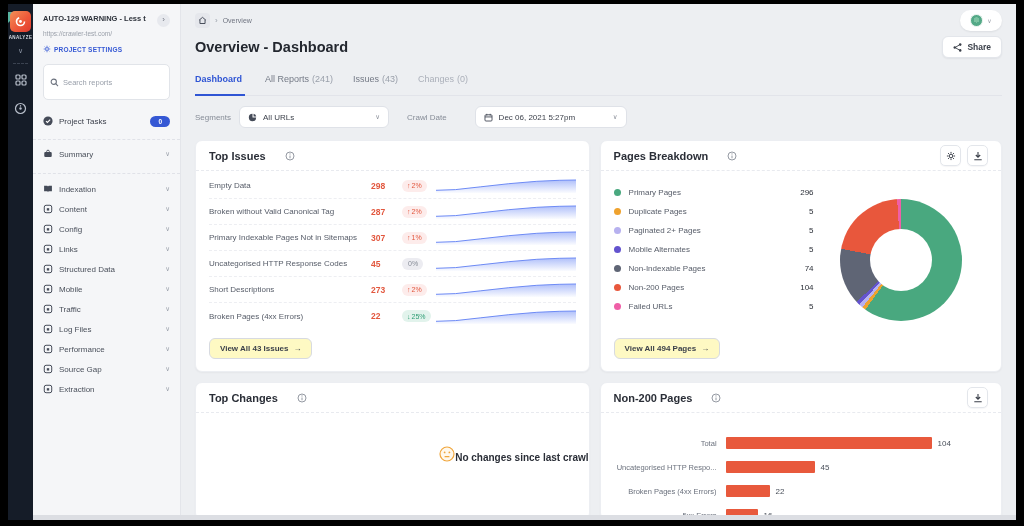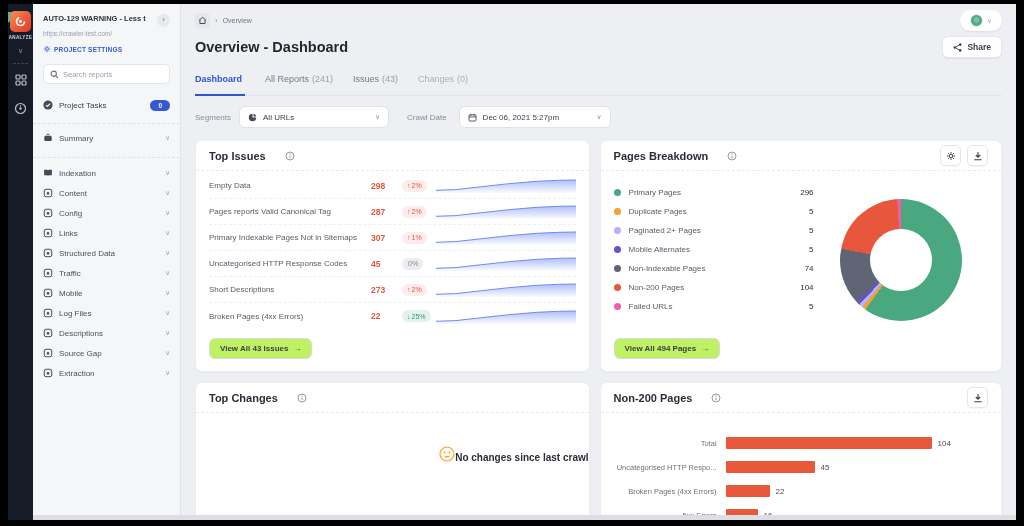--- a/index.html
+++ b/index.html
@@ -17,21 +17,21 @@
   .rail-divider { width:15px; border-top:1px dashed #3a4250; margin:9px 0 10px; }
   .rail-icon { margin-bottom:16px; display:flex; }
 
   
   .sidebar { width:148px; background:#f5f6f8; border-right:1px solid #e3e5ea; flex-shrink:0; padding:10px 10px 0; overflow:hidden; z-index:2; }
   .proj-head { display:flex; align-items:flex-start; }
   .proj-name { font-size:7.5px; font-weight:bold; color:#2c313a; white-space:nowrap; overflow:hidden; flex:1; }
   .proj-expand { width:13px; height:13px; border-radius:50%; background:#e7e9ee; color:#6f7480; font-size:8px; line-height:12px; text-align:center; flex-shrink:0; margin-left:3px; }
   .proj-url { font-size:6.5px; color:#9aa0aa; margin-top:3px; }
   .proj-settings { display:flex; align-items:center; gap:3px; margin-top:8px; color:#3558d4; font-size:6.5px; font-weight:bold; letter-spacing:.2px; }
-  .search-box { margin-top:11px; height:20px; background:#fff; border:1px solid #e1e4e9; border-radius:5px; display:flex; align-items:center; padding:0 6px; gap:4px; }
+  .search-box { margin-top:11px; height:36px; background:#fff; border:1px solid #e1e4e9; border-radius:5px; display:flex; align-items:center; padding:0 6px; gap:4px; }
   .search-box input { border:none; outline:none; width:100%; font-size:7.5px; color:#3a3f49; font-family:inherit; background:transparent; }
   .search-box input::placeholder { color:#9aa0ab; }
   .tasks-row { display:flex; align-items:center; gap:6px; margin-top:12px; height:18px; }
   .tasks-label { font-size:8px; color:#3a3f4a; flex:1; }
   .tasks-badge { background:#3558d4; color:#fff; font-size:6.5px; font-weight:bold; border-radius:8px; padding:2px 8px; }
   .side-divider { border-top:1px dashed #e0e2e8; margin:9px -10px 0; }
   .nav-item { display:flex; align-items:center; gap:6px; height:20px; }
   .nav-item.summary { margin-top:4px; }
   .nav-label { font-size:8px; color:#4a505b; flex:1; white-space:nowrap; }
   .nav-chev { color:#9aa0aa; font-size:6.5px; }
@@ -52,21 +52,21 @@
   .tabs-row { display:flex; gap:20px; margin-top:14px; border-bottom:1px solid #e2e4ea; height:22px; }
   .tab { font-size:9px; color:#747a86; display:flex; gap:3px; align-items:flex-start; padding-bottom:20px; border-bottom:2px solid transparent; margin-bottom:-1px; }
   .tab .tab-count { color:#9aa0ab; }
   .tab.active { color:#2f55d4; font-weight:bold; border-bottom-color:#2f55d4; }
   .tab.muted, .tab.muted .tab-count { color:#abb0ba; }
   .filters-row { display:flex; align-items:center; gap:8px; margin-top:10px; height:22px; }
   .filter-label { font-size:8px; color:#868c97; }
   .select { height:22px; background:#fff; border:1px solid #dfe2e8; border-radius:6px; display:flex; align-items:center; gap:6px; padding:0 8px; font-size:8px; color:#3a3f49; }
   .select .sel-chev { margin-left:auto; color:#8a8f99; font-size:6.5px; }
   .select.segments { width:150px; }
-  .select.crawl { width:152px; margin-left:4px; }
+  .select.crawl { width:152px; margin-left:20px; }
   .crawl-label { margin-left:10px; }
 
   
   .cards { margin-top:12px; flex:1; display:grid; grid-template-columns:1fr 1.02fr; grid-template-rows:232px 1fr; gap:10px; min-height:0; }
   .card { background:#fff; border:1px solid #eceef2; border-radius:7px; box-shadow:0 1px 2px rgba(20,24,32,.04); display:flex; flex-direction:column; overflow:hidden; }
   .card-head { height:30px; padding:12px 13px; display:flex; align-items:center; gap:19px; border-bottom:1px dashed #e8eaef; flex-shrink:0; }
   .card-title { font-size:11px; font-weight:bold; color:#2a2e37; }
   .head-actions { margin-left:auto; display:flex; gap:6px; }
   .icon-btn { width:21px; height:21px; background:#fff; border:1px solid #e3e6eb; border-radius:5px; display:flex; align-items:center; justify-content:center; box-shadow:0 1px 1px rgba(16,24,40,.04); }
 
@@ -75,21 +75,21 @@
   .issue-row { display:flex; align-items:center; height:26px; border-bottom:1px dashed #edeef2; }
   .issue-row:last-child { border-bottom:none; }
   .issue-label { font-size:8px; color:#565c68; width:162px; white-space:nowrap; overflow:hidden; }
   .issue-count { font-size:8.5px; font-weight:bold; color:#e2573e; width:24px; text-align:left; }
   .badge { margin-left:7px; height:12px; border-radius:7px; padding:0 5px; font-size:7px; display:flex; align-items:center; gap:1px; }
   .badge.up { background:#fdeceb; color:#e2573e; }
   .badge.down { background:#e2f3ec; color:#2f9e74; }
   .badge.flat { background:#ececf1; color:#868c97; }
   .sparkline { margin-left:auto; width:140px; height:15px; }
   .card-foot { padding:8px 13px 12px; }
-  .view-all-btn { display:inline-flex; align-items:center; gap:5px; height:21px; padding:0 10px; background:#bef264; border:1px solid #d7dae1; border-radius:6px; font-size:8px; font-weight:bold; color:#3a3f49; }
+  .view-all-btn { display:inline-flex; align-items:center; gap:5px; height:21px; padding:0 10px; background:#fef9c3; border:1px solid #d7dae1; border-radius:6px; font-size:8px; font-weight:bold; color:#3a3f49; }
 
   
   .breakdown-body { flex:1; display:flex; padding:10px 13px 0;justify-content:flex-end; }
   .legend { width:200px; padding-top:2px; }
   .legend-row { display:flex; align-items:center; height:19px; }
   .dot { width:7px; height:7px; border-radius:50%; margin-right:8px; flex-shrink:0; }
   .legend-label { font-size:8px; color:#565c68; flex:1; white-space:nowrap; }
   .legend-value { font-size:8px; color:#2a2e37; }
   .donut-wrap { flex:1; display:flex; justify-content:center; padding-top:18px; }
   .donut { width:122px; height:122px; border-radius:50%; position:relative; }
@@ -250,51 +250,51 @@
         <span class="nav-label">Structured Data</span>
         <span class="nav-chev">∨</span>
       </div>
       <div class="nav-item">
         <span>
             <svg width="10" height="10" viewBox="0 0 11 11" fill="none" stroke="#454b58" stroke-width="1.1">
               <rect x="1.4" y="1.4" width="8.2" height="8.2" rx="2"></rect>
               <rect x="4.2" y="4.6" width="2.6" height="2.6" fill="#454b58" stroke="none"></rect>
             </svg>
           </span>
+        <span class="nav-label">Mobile</span>
+        <span class="nav-chev">∨</span>
+      </div>
+      <div class="nav-item">
+        <span>
+            <svg width="10" height="10" viewBox="0 0 11 11" fill="none" stroke="#454b58" stroke-width="1.1">
+              <rect x="1.4" y="1.4" width="8.2" height="8.2" rx="2"></rect>
+              <rect x="4.2" y="4.6" width="2.6" height="2.6" fill="#454b58" stroke="none"></rect>
+            </svg>
+          </span>
         <span class="nav-label">Traffic</span>
         <span class="nav-chev">∨</span>
       </div>
       <div class="nav-item">
         <span>
             <svg width="10" height="10" viewBox="0 0 11 11" fill="none" stroke="#454b58" stroke-width="1.1">
               <rect x="1.4" y="1.4" width="8.2" height="8.2" rx="2"></rect>
               <rect x="4.2" y="4.6" width="2.6" height="2.6" fill="#454b58" stroke="none"></rect>
             </svg>
           </span>
-        <span class="nav-label">Mobile</span>
-        <span class="nav-chev">∨</span>
-      </div>
-      <div class="nav-item">
-        <span>
-            <svg width="10" height="10" viewBox="0 0 11 11" fill="none" stroke="#454b58" stroke-width="1.1">
-              <rect x="1.4" y="1.4" width="8.2" height="8.2" rx="2"></rect>
-              <rect x="4.2" y="4.6" width="2.6" height="2.6" fill="#454b58" stroke="none"></rect>
-            </svg>
-          </span>
         <span class="nav-label">Log Files</span>
         <span class="nav-chev">∨</span>
       </div>
       <div class="nav-item">
         <span>
             <svg width="10" height="10" viewBox="0 0 11 11" fill="none" stroke="#454b58" stroke-width="1.1">
               <rect x="1.4" y="1.4" width="8.2" height="8.2" rx="2"></rect>
               <rect x="4.2" y="4.6" width="2.6" height="2.6" fill="#454b58" stroke="none"></rect>
             </svg>
           </span>
-        <span class="nav-label">Descriptions</span>
+        <span class="nav-label">Performance</span>
         <span class="nav-chev">∨</span>
       </div>
       <div class="nav-item">
         <span>
             <svg width="10" height="10" viewBox="0 0 11 11" fill="none" stroke="#454b58" stroke-width="1.1">
               <rect x="1.4" y="1.4" width="8.2" height="8.2" rx="2"></rect>
               <rect x="4.2" y="4.6" width="2.6" height="2.6" fill="#454b58" stroke="none"></rect>
             </svg>
           </span>
         <span class="nav-label">Source Gap</span>
@@ -410,21 +410,21 @@
                 <span>2%</span>
               </span>
             <span class="sparkline">
                 <svg width="140" height="15">
                   <path d="M0.0,12.3 L19.6,11.6 L44.8,8.8 L72.8,5.7 L100.8,3.3 L123.2,2.3 L140.0,2.0 L140,15 L0,15 Z" fill="url(#sparkGrad)"></path>
                   <path d="M0.0,12.3 L19.6,11.6 L44.8,8.8 L72.8,5.7 L100.8,3.3 L123.2,2.3 L140.0,2.0" fill="none" stroke="#6e8bf5" stroke-width="1"></path>
                 </svg>
               </span>
           </div>
           <div class="issue-row">
-            <span class="issue-label">Pages reports Valid Canonical Tag</span>
+            <span class="issue-label">Broken without Valid Canonical Tag</span>
             <span class="issue-count">287</span>
             <span class="badge up">
                 <span class="badge-arrow">↑</span>
                 <span>2%</span>
               </span>
             <span class="sparkline">
                 <svg width="140" height="15">
                   <path d="M0.0,12.3 L19.6,11.6 L44.8,8.8 L72.8,5.7 L100.8,3.3 L123.2,2.3 L140.0,2.0 L140,15 L0,15 Z" fill="url(#sparkGrad)"></path>
                   <path d="M0.0,12.3 L19.6,11.6 L44.8,8.8 L72.8,5.7 L100.8,3.3 L123.2,2.3 L140.0,2.0" fill="none" stroke="#6e8bf5" stroke-width="1"></path>
                 </svg>

